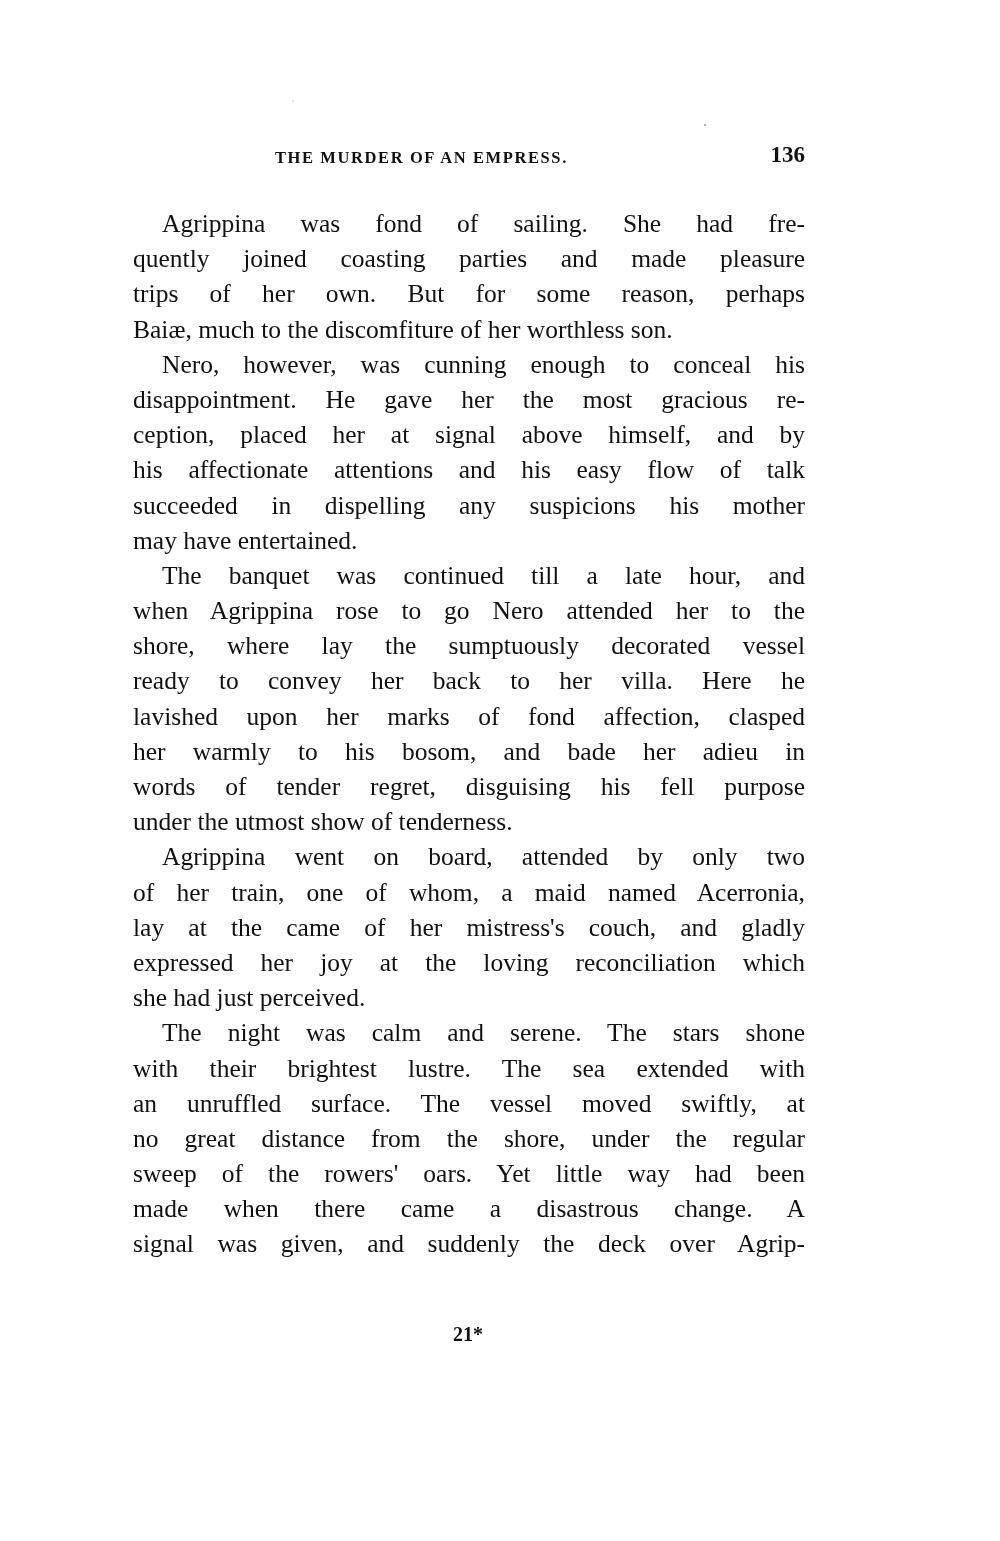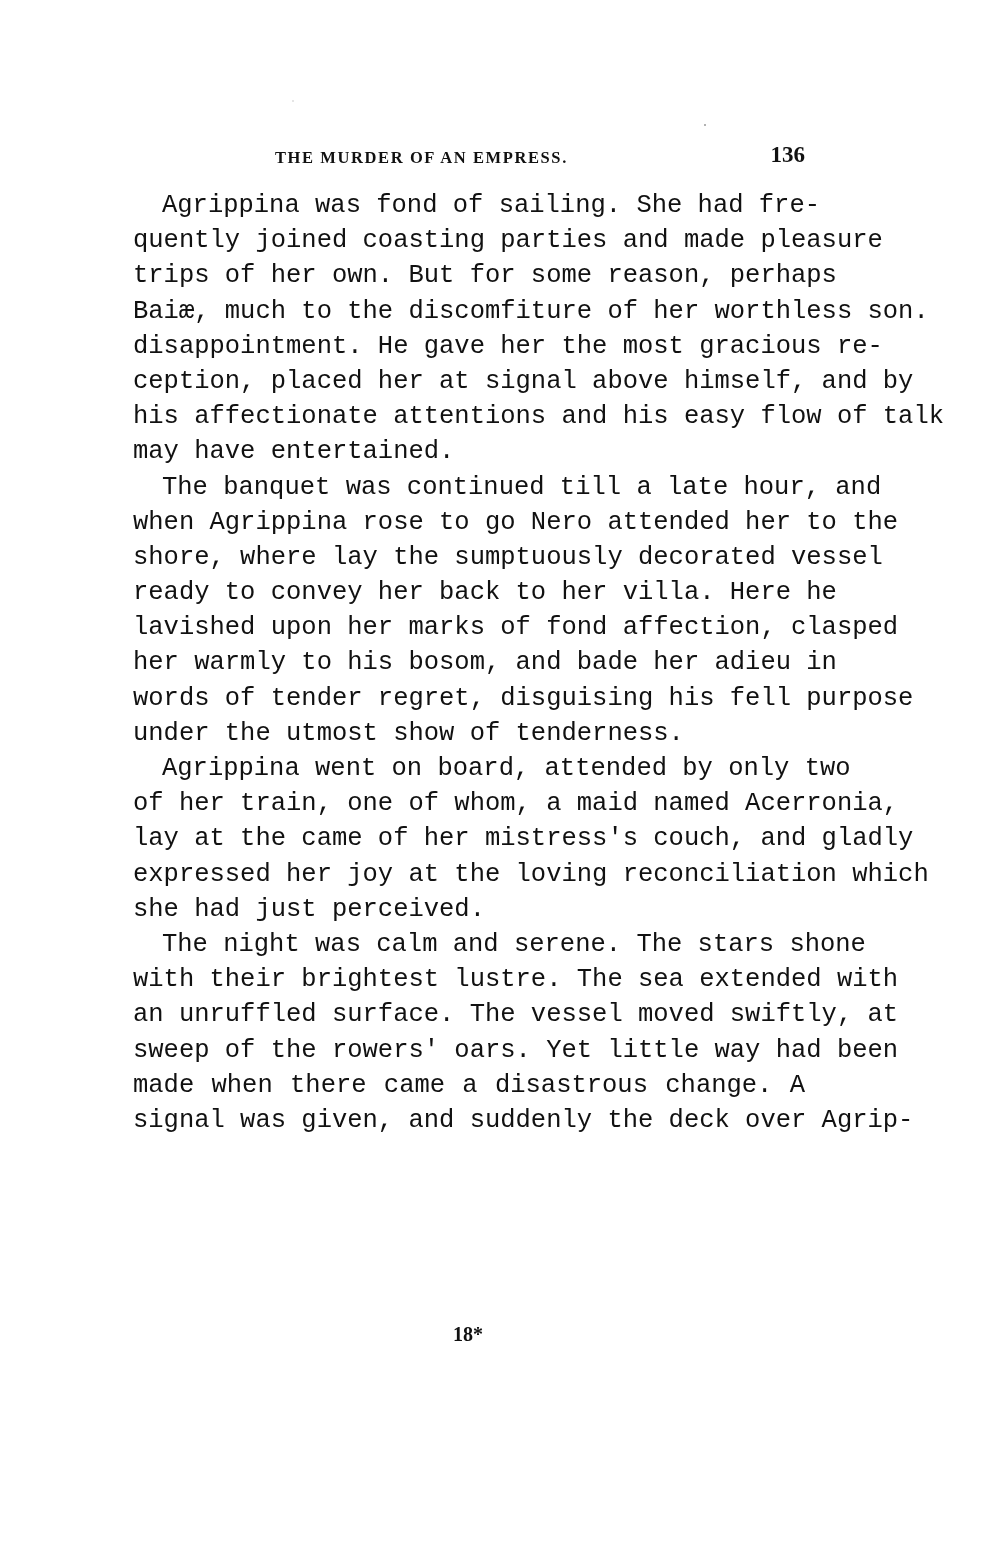--- a/index.html
+++ b/index.html
@@ -39,23 +39,22 @@
     .page-number {
       position: absolute;
       right: 0;
       top: 0;
       font-size: 23px;
       font-weight: bold;
     }
     .body-text {
       position: absolute;
       left: 133px;
-      top: 188px;
+      top: 206px;
       width: 672px;
-      font-family: Liberation Mono, monospace;
     }
     .paragraph {
       margin: 0;
     }
     .line {
       display: block;
       height: 35.2px;
       line-height: 35.2px;
       font-size: 25.5px;
       text-align: justify;
@@ -96,23 +95,25 @@
   <div class="body-text">
 
     <p class="paragraph">
       <span class="line indent">Agrippina was fond of sailing. She had fre-</span>
       <span class="line">quently joined coasting parties and made pleasure</span>
       <span class="line">trips of her own. But for some reason, perhaps</span>
       <span class="line last">Baiæ, much to the discomfiture of her worthless son.</span>
     </p>
 
     <p class="paragraph">
+      <span class="line indent">Nero, however, was cunning enough to conceal his</span>
       <span class="line">disappointment. He gave her the most gracious re-</span>
       <span class="line">ception, placed her at signal above himself, and by</span>
       <span class="line">his affectionate attentions and his easy flow of talk</span>
+      <span class="line">succeeded in dispelling any suspicions his mother</span>
       <span class="line last">may have entertained.</span>
     </p>
 
     <p class="paragraph">
       <span class="line indent">The banquet was continued till a late hour, and</span>
       <span class="line">when Agrippina rose to go Nero attended her to the</span>
       <span class="line">shore, where lay the sumptuously decorated vessel</span>
       <span class="line">ready to convey her back to her villa. Here he</span>
       <span class="line">lavished upon her marks of fond affection, clasped</span>
       <span class="line">her warmly to his bosom, and bade her adieu in</span>
@@ -125,24 +126,25 @@
       <span class="line">of her train, one of whom, a maid named Acerronia,</span>
       <span class="line">lay at the came of her mistress's couch, and gladly</span>
       <span class="line">expressed her joy at the loving reconciliation which</span>
       <span class="line last">she had just perceived.</span>
     </p>
 
     <p class="paragraph">
       <span class="line indent">The night was calm and serene. The stars shone</span>
       <span class="line">with their brightest lustre. The sea extended with</span>
       <span class="line">an unruffled surface. The vessel moved swiftly, at</span>
+      <span class="line">no great distance from the shore, under the regular</span>
       <span class="line">sweep of the rowers' oars. Yet little way had been</span>
       <span class="line">made when there came a disastrous change. A</span>
       <span class="line">signal was given, and suddenly the deck over Agrip-</span>
     </p>
 
   </div>
 
-  <span class="signature-mark">18*</span>
+  <span class="signature-mark">21*</span>
 
   <span class="speck" style="left:704px; top:124px;"></span>
   <span class="speck" style="left:292px; top:100px; background:#ddd;"></span>
 </div>
 
 </body></html>

